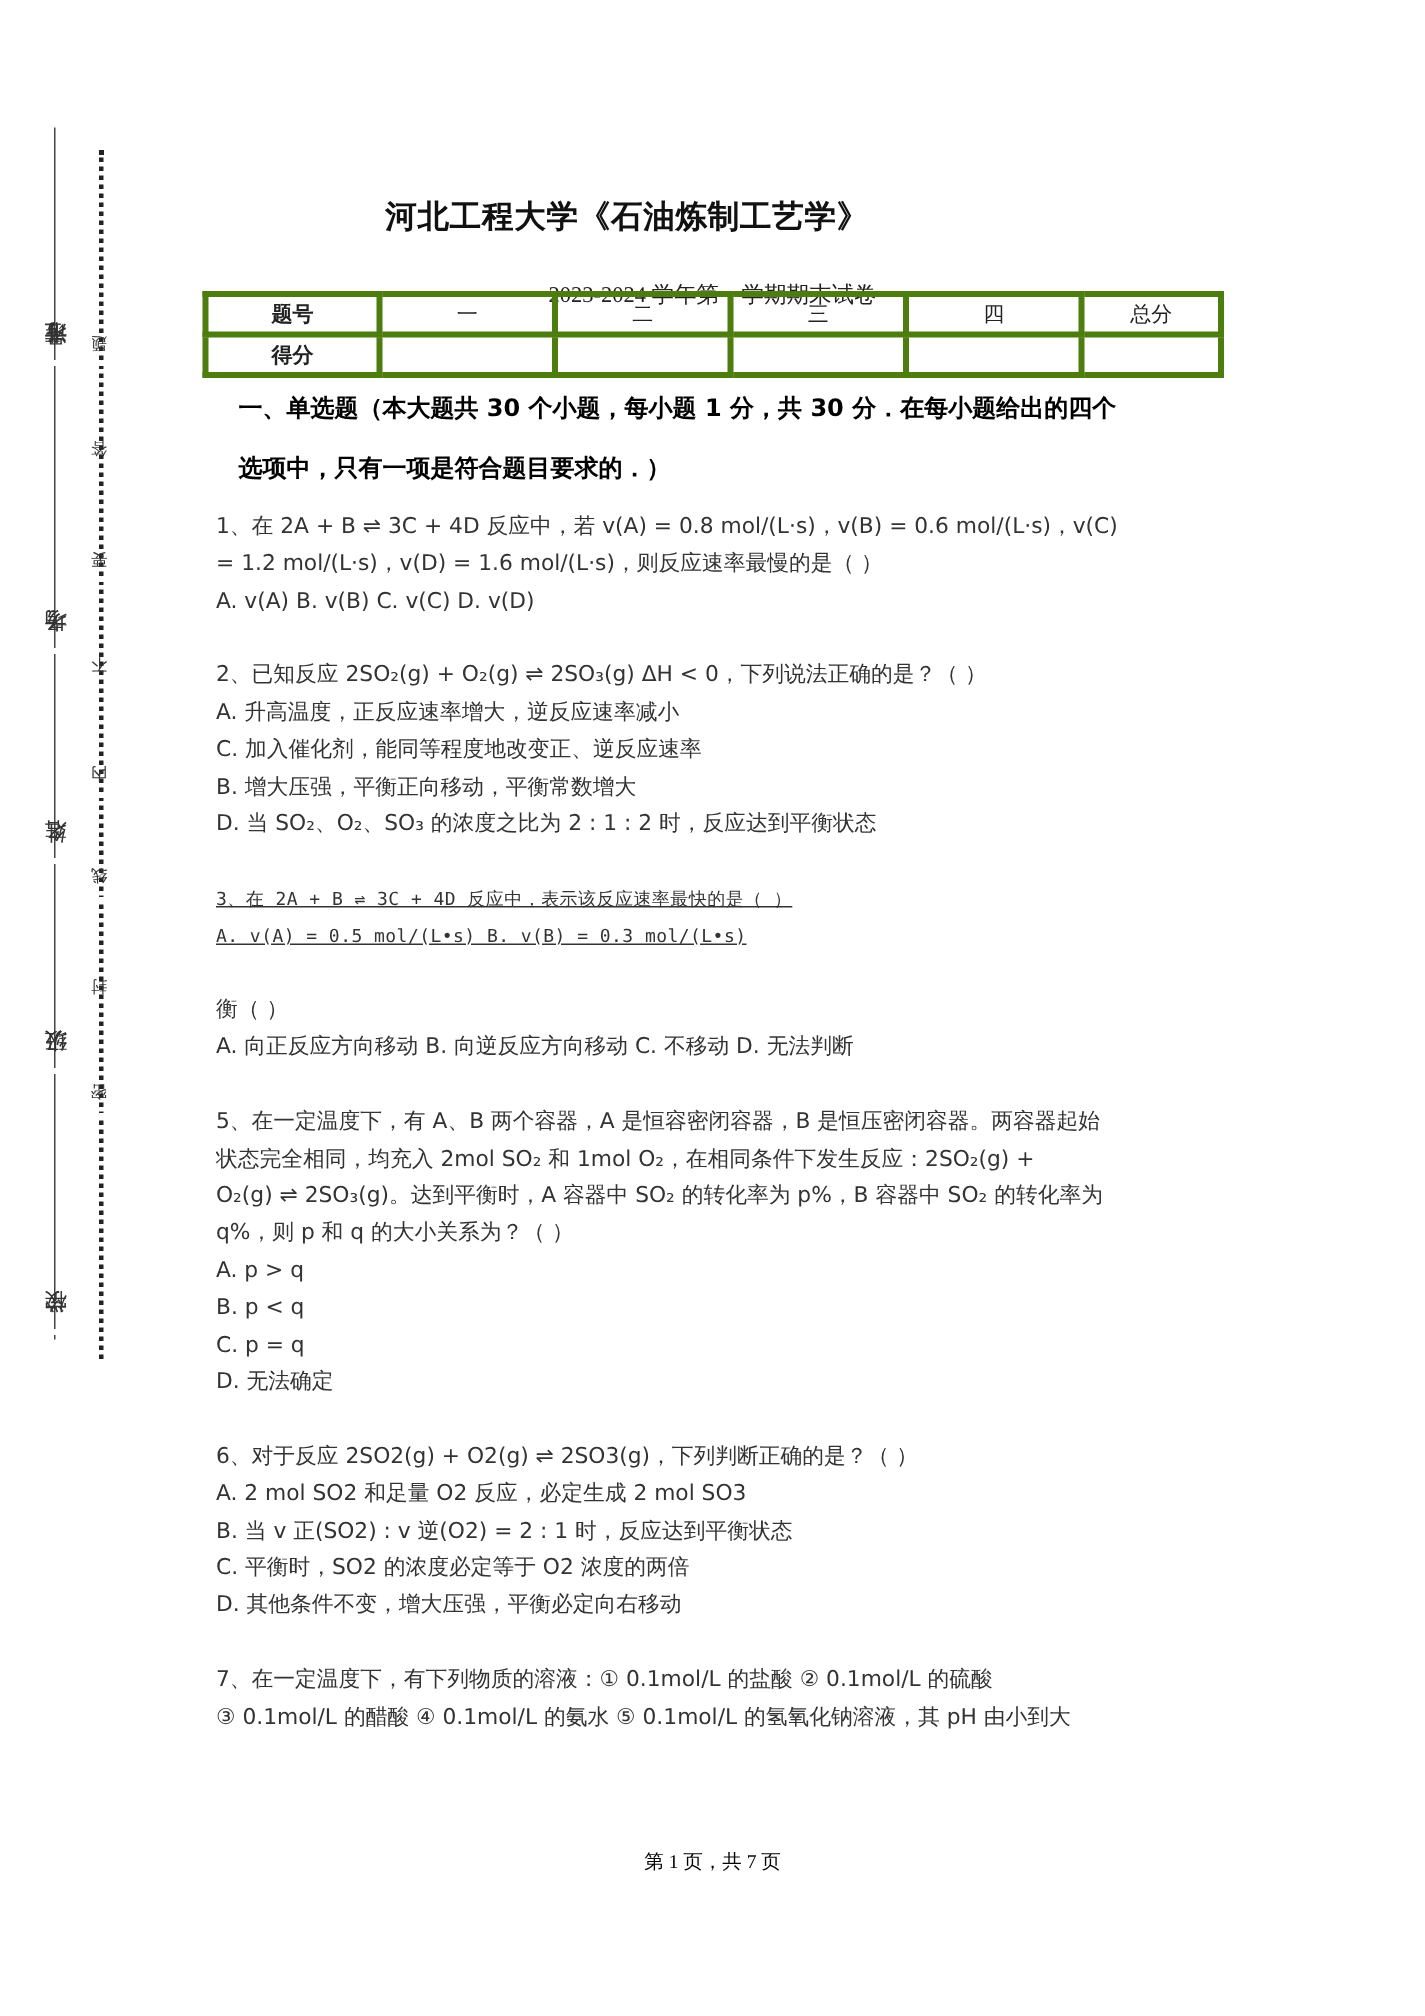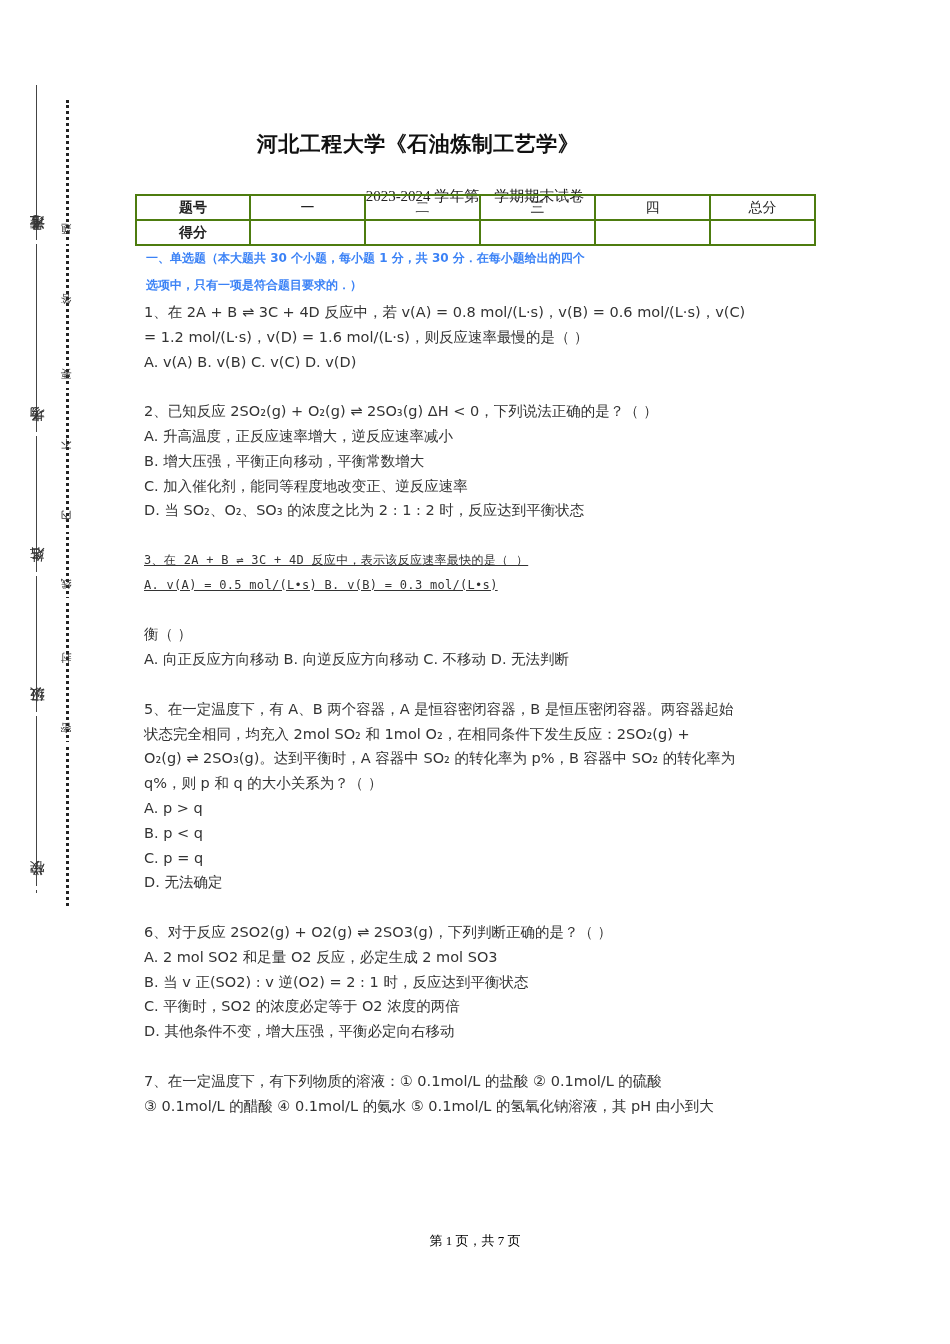--- a/index.html
+++ b/index.html
@@ -9,25 +9,25 @@
   
   .margin-solid { position:absolute; left:36px; top:85px; width:0; height:808px; border-left:1px solid #444; }
   .margin-dotted { position:absolute; left:66px; top:100px; width:0; height:806px; border-left:3px dotted #222; }
   .vlabel { position:absolute; left:24px; width:26px; background:#fff; writing-mode:vertical-rl; transform:rotate(180deg); font-family:"DejaVu Serif", serif; font-size:15px; color:#333; text-align:center; line-height:26px; padding:2px 0; }
   .vdot { position:absolute; left:58px; width:18px; background:#fff; writing-mode:vertical-rl; transform:rotate(180deg); font-family:"DejaVu Serif", serif; font-size:11px; color:#333; text-align:center; line-height:18px; padding:1px 0; }
 
   .title { position:absolute; left:0; width:836px; top:130px; text-align:center; font-size:21px; font-weight:bold; color:#111; letter-spacing:0.5px; }
   .subtitle { position:absolute; left:0; width:950px; top:187px; text-align:center; font-family:"Liberation Serif", serif; font-size:15px; color:#222; }
 
   table.score { position:absolute; left:135px; top:194px; width:681px; border-collapse:collapse; font-size:14px; }
-  table.score td { border:2px solid #4d7c0f; height:23px; text-align:center; padding:0; color:#222; }
+  table.score td { border:4px solid #4d7c0f; height:23px; text-align:center; padding:0; color:#222; }
   table.score td.head { font-weight:bold; }
 
   .content { position:absolute; left:144px; top:244px; width:680px; }
-  .section-heading { font-size:12px; font-weight:bold; line-height:25px; color:#3b82f6; margin:2px; }
+  .section-heading { font-size:16px; font-weight:bold; line-height:25px; color:#000000; margin:15px; }
   .line { font-size:14.5px; line-height:24.8px; color:#333; white-space:nowrap; margin:0; }
   .mono { font-family:"DejaVu Sans Mono", monospace; font-size:12px; letter-spacing:0.3px;text-decoration:underline; }
   .gap { height:24.8px; }
   .q { margin:0; }
 
   .footer { position:absolute; left:0; width:950px; top:1232px; text-align:center; font-family:"Liberation Serif", serif; font-size:13px; color:#000000; }
 </style>
 </head>
 <body>
 
@@ -82,22 +82,22 @@
     <div class="q">
       <p class="line">1、在 2A + B ⇌ 3C + 4D 反应中，若 v(A) = 0.8 mol/(L·s)，v(B) = 0.6 mol/(L·s)，v(C)</p>
       <p class="line">= 1.2 mol/(L·s)，v(D) = 1.6 mol/(L·s)，则反应速率最慢的是（ ）</p>
       <p class="line">A. v(A) B. v(B) C. v(C) D. v(D)</p>
     </div>
     <div class="gap"></div>
 
     <div class="q">
       <p class="line">2、已知反应 2SO₂(g) + O₂(g) ⇌ 2SO₃(g) ΔH &lt; 0，下列说法正确的是？（ ）</p>
       <p class="line">A. 升高温度，正反应速率增大，逆反应速率减小</p>
+      <p class="line">C. 加入催化剂，能同等程度地改变正、逆反应速率</p>
       <p class="line">B. 增大压强，平衡正向移动，平衡常数增大</p>
-      <p class="line">C. 加入催化剂，能同等程度地改变正、逆反应速率</p>
       <p class="line">D. 当 SO₂、O₂、SO₃ 的浓度之比为 2 : 1 : 2 时，反应达到平衡状态</p>
     </div>
     <div class="gap"></div>
 
     <div class="q">
       <p class="line mono">3、在 2A + B ⇌ 3C + 4D 反应中，表示该反应速率最快的是（ ）</p>
       <p class="line mono">A. v(A) = 0.5 mol/(L•s) B. v(B) = 0.3 mol/(L•s)</p>
     </div>
     <div class="gap"></div>
 

